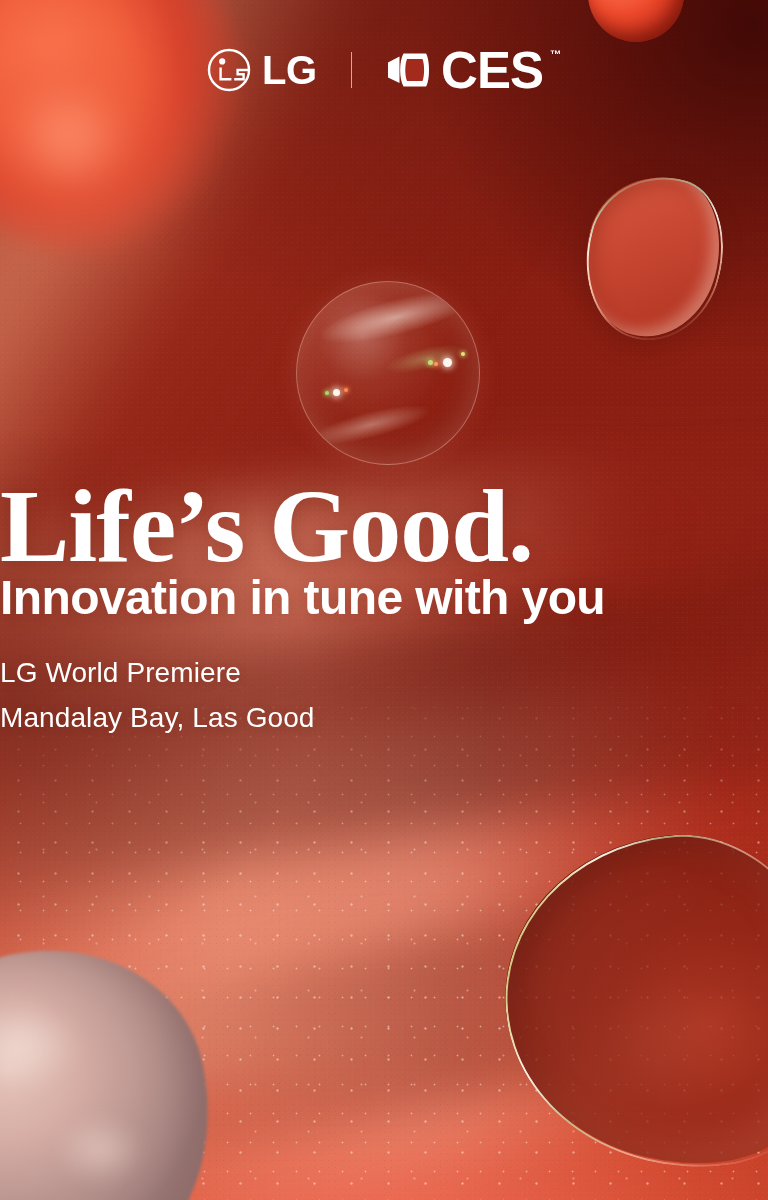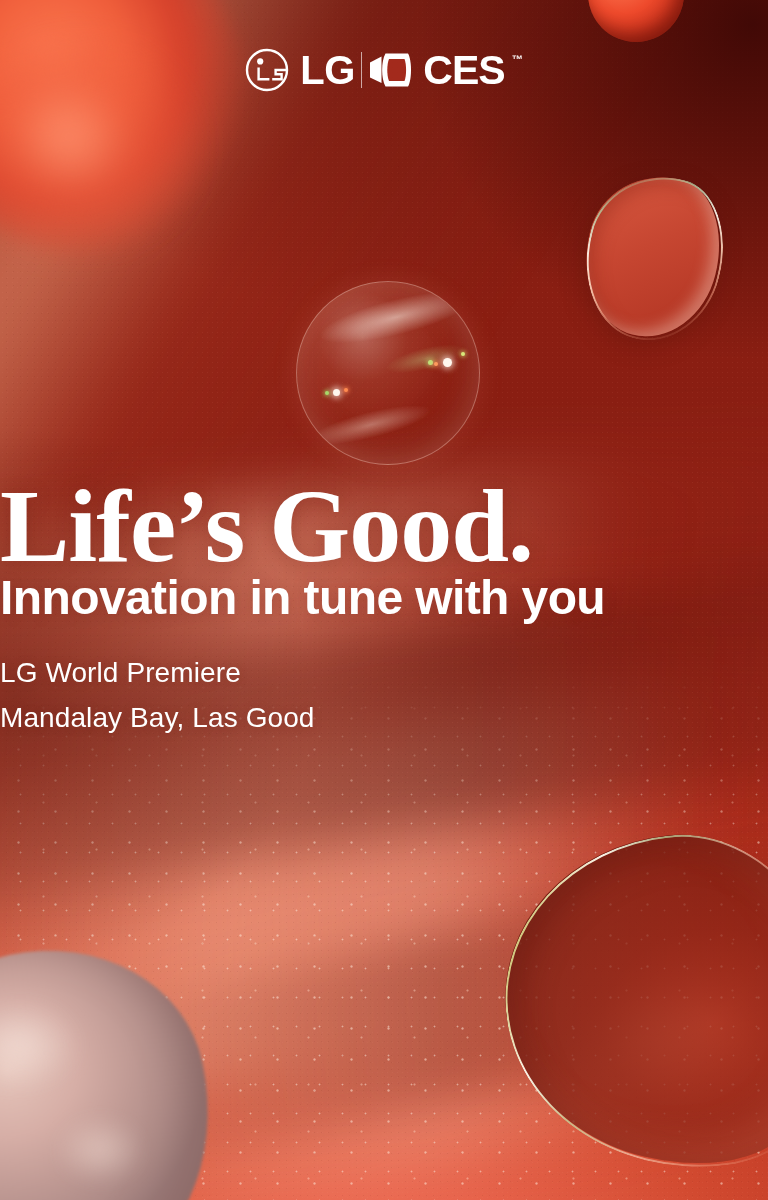--- a/index.html
+++ b/index.html
@@ -307,21 +307,21 @@
 
   
   .header {
     position: absolute;
     left: 0; top: 0;
     width: 100%;
     height: 140px;
     display: flex;
     align-items: center;
     justify-content: center;
-    gap: 6px;
+    gap: 34px;
     z-index: 20;
   }
   .logo-lg {
     display: flex;
     align-items: center;
     gap: 11px;
   }
   .lg-mark { display: block; }
   .lg-word {
     color: #FFFFFF;
@@ -338,21 +338,21 @@
   }
   .logo-ces {
     display: flex;
     align-items: center;
     gap: 9px;
     position: relative;
   }
   .ces-mark { display: block; }
   .ces-word {
     color: #FFFFFF;
-    font-size: 41px;
+    font-size: 51px;
     font-weight: 700;
     letter-spacing: -1px;
     line-height: 1;
     font-family: "Liberation Sans", sans-serif;
   }
   .ces-tm {
     color: #FFFFFF;
     font-size: 11px;
     font-weight: 700;
     line-height: 1;

